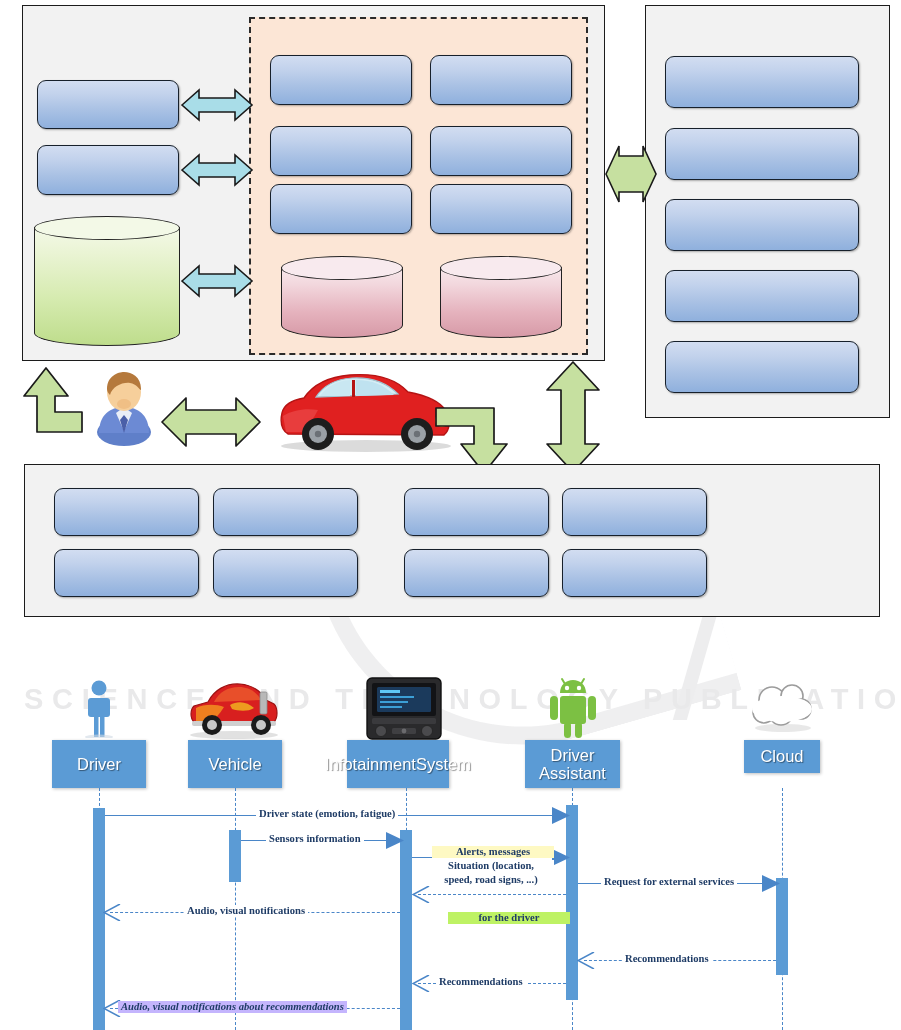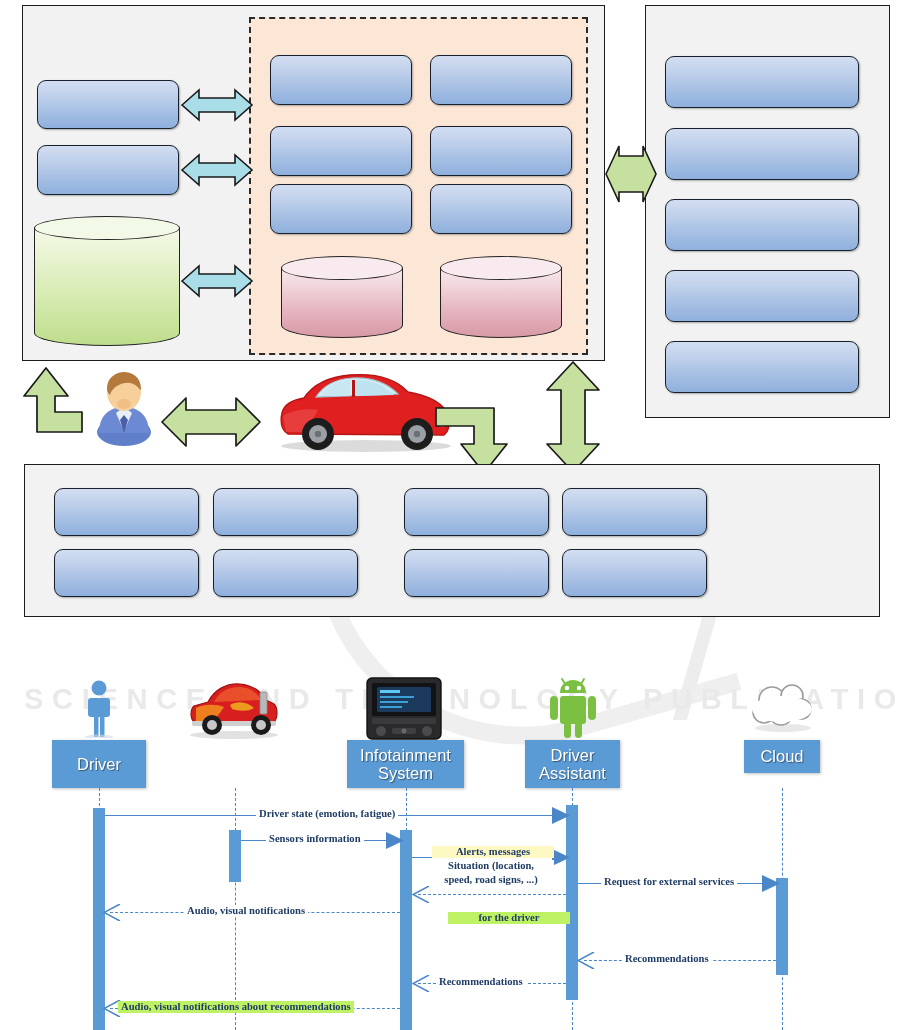--- a/index.html
+++ b/index.html
@@ -264,22 +264,25 @@
       <circle cx="16" cy="34" r="11" fill="#fff" stroke="#9c9c9c" stroke-width="1.6"></circle>
       <circle cx="33" cy="35" r="12" fill="#fff" stroke="#9c9c9c" stroke-width="1.6"></circle>
       <ellipse cx="34" cy="31" rx="30" ry="13" fill="#fff"></ellipse>
     </svg>
   </div>
 
   <div class="actorbox" style="left:52px;top:740px;width:94px;height:48px;">
     <span>Driver</span>
   </div>
 
-
-  <div class="actorbox" style="left:347px;top:740px;width:117px;height:48px;flex-direction:column;">
+  <div class="actorbox" style="left:188px;top:740px;width:94px;height:48px;">
+    <span>Vehicle</span>
+  </div>
+
+  <div class="actorbox" style="left:347px;top:740px;width:102px;height:48px;flex-direction:row;">
     <span>Infotainment</span>
     <span>System</span>
   </div>
 
   <div class="actorbox" style="left:525px;top:740px;width:95px;height:48px;flex-direction:column;">
     <span>Driver</span>
     <span>Assistant</span>
   </div>
 
   <div class="actorbox" style="left:744px;top:740px;width:76px;height:33px;">
@@ -363,15 +366,15 @@
     </svg>
   </div>
   <div class="msg-lbl" style="left:436px;top:976px;background:#fff;padding:0 3px;">Recommendations</div>
 
   <div class="msg-line dash" style="left:110px;top:1008px;width:290px;"></div>
   <div class="ahead" style="left:103px;top:1000px;">
     <svg width="18" height="17" viewBox="0 0 18 17">
       <path d="M17,0 L1,8.5 L17,17" fill="none" stroke="#4a86c8" stroke-width="1.5"></path>
     </svg>
   </div>
-  <div class="msg-lbl" style="left:118px;top:1001px;background:#bef264;padding:0 3px;">Audio, visual notifications about recommendations</div>
+  <div class="msg-lbl" style="left:118px;top:1001px;background:#c4b5fd;padding:0 3px;font-style:italic;">Audio, visual notifications about recommendations</div>
 
 </div>
 
 </body></html>

